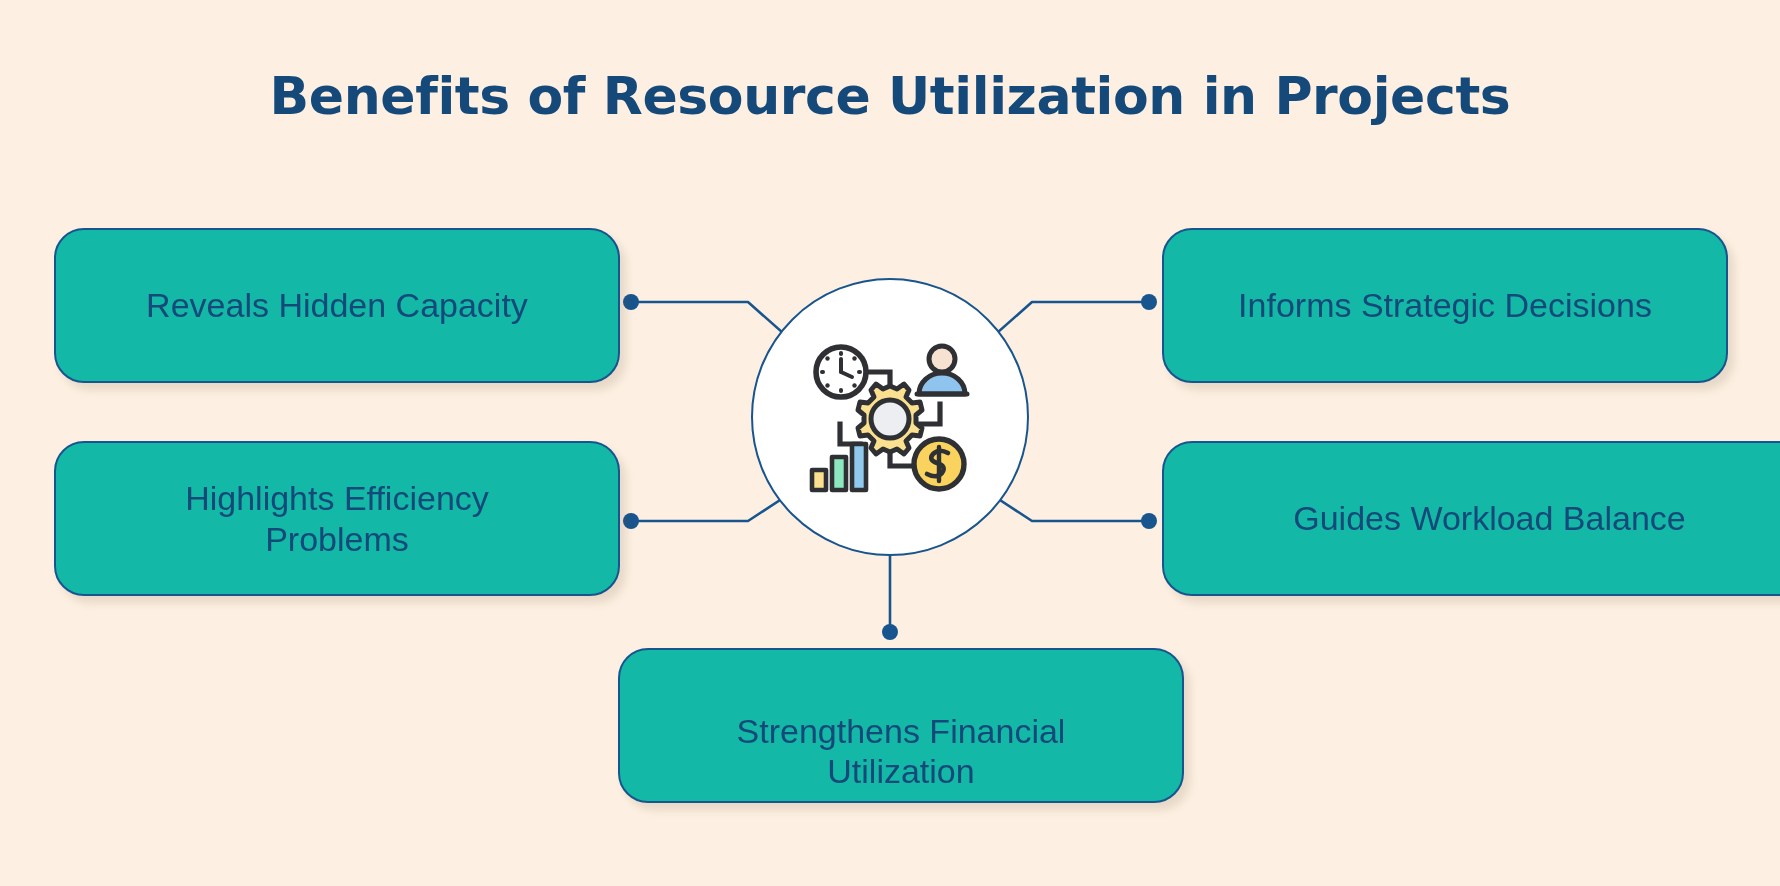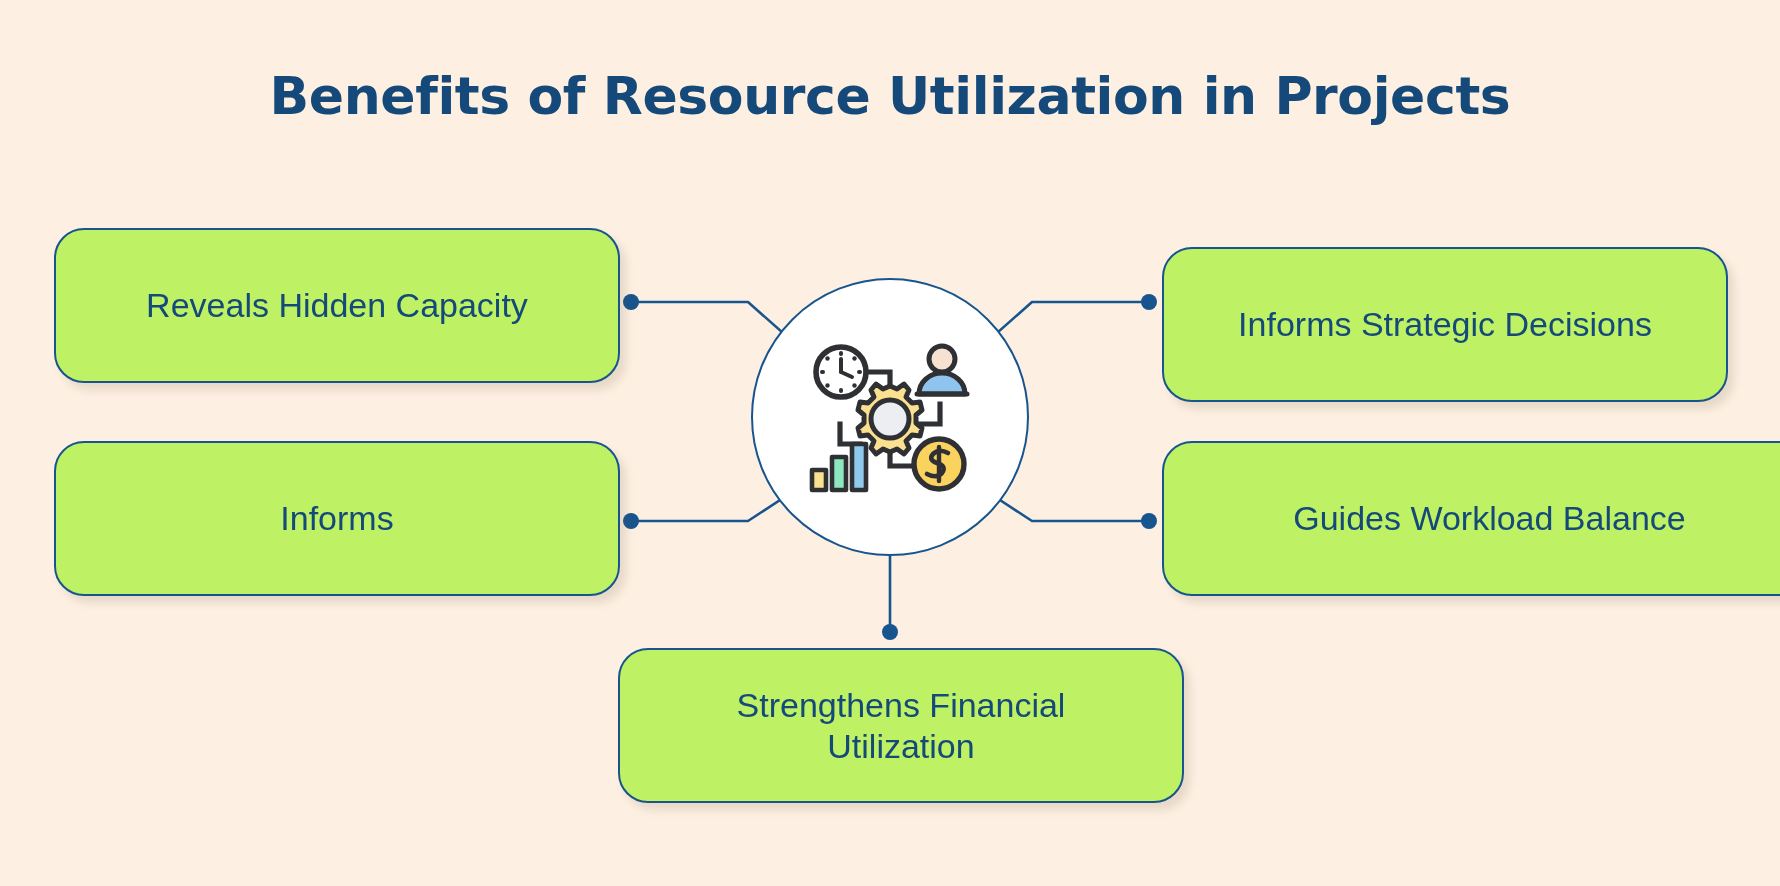--- a/index.html
+++ b/index.html
@@ -63,41 +63,41 @@
     left: 50%;
     top: 50%;
     transform: translate(-50%, -50%);
     width: 176px;
     height: 166px;
   }
 
   
   .card {
     position: absolute;
-    background: #bef264;
+    background: #14b8a6;
     border: 2.5px solid #18548D;
     border-radius: 30px;
     box-sizing: border-box;
     display: flex;
     align-items: center;
     justify-content: center;
     text-align: center;
     color: #144979;
     font-size: 34px;
     line-height: 1.18;
     padding: 10px 26px;
     box-shadow: 6px 7px 9px rgba(120, 92, 62, 0.16);
   }
   .card span { display: block; }
 
   #card-reveals        { left: 54px;   top: 228px; width: 566px; height: 155px; }
   #card-highlights     { left: 54px;   top: 441px; width: 566px; height: 155px; }
-  #card-informs        { left: 1162px; top: 228px; width: 566px; height: 155px; margin-top: 19px; }
+  #card-informs        { left: 1162px; top: 228px; width: 566px; height: 155px; }
   #card-guides         { left: 1162px; top: 441px; width: 655px; height: 155px; }
-  #card-strengthens    { left: 618px;  top: 648px; width: 566px; height: 155px; }
+  #card-strengthens    { left: 618px;  top: 648px; width: 566px; height: 155px; align-items: flex-end; }
 </style>
 </head>
 <body>
 
 <div id="stage">
 
   <div id="title">Benefits of Resource Utilization in Projects</div>
 
   <svg id="connectors" viewBox="0 0 1780 886">
     <g fill="none" stroke="#18548D" stroke-width="2.6" stroke-linecap="round" stroke-linejoin="round">
@@ -182,21 +182,22 @@
   </div>
 
   <div class="card" id="card-reveals">
     <div>
       <span>Reveals Hidden Capacity</span>
     </div>
   </div>
 
   <div class="card" id="card-highlights">
     <div>
-      <span>Informs</span>
+      <span>Highlights Efficiency</span>
+      <span>Problems</span>
     </div>
   </div>
 
   <div class="card" id="card-informs">
     <div>
       <span>Informs Strategic Decisions</span>
     </div>
   </div>
 
   <div class="card" id="card-guides">

